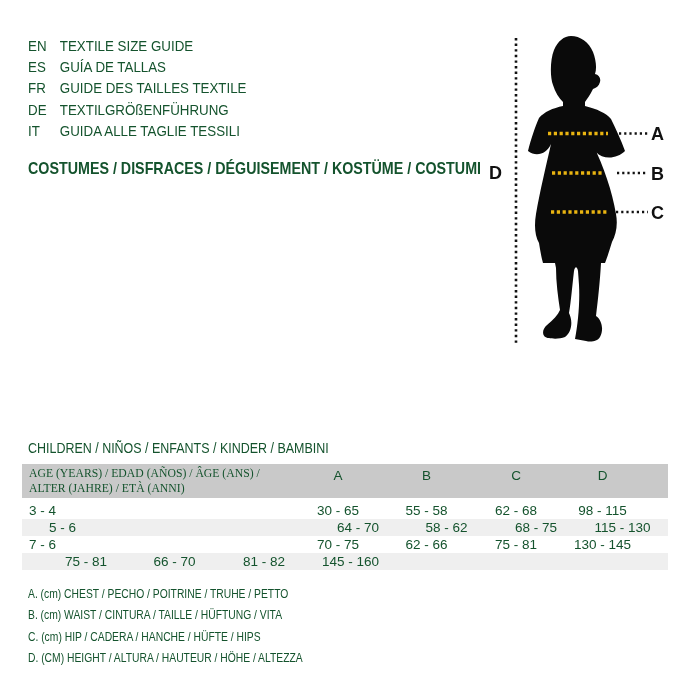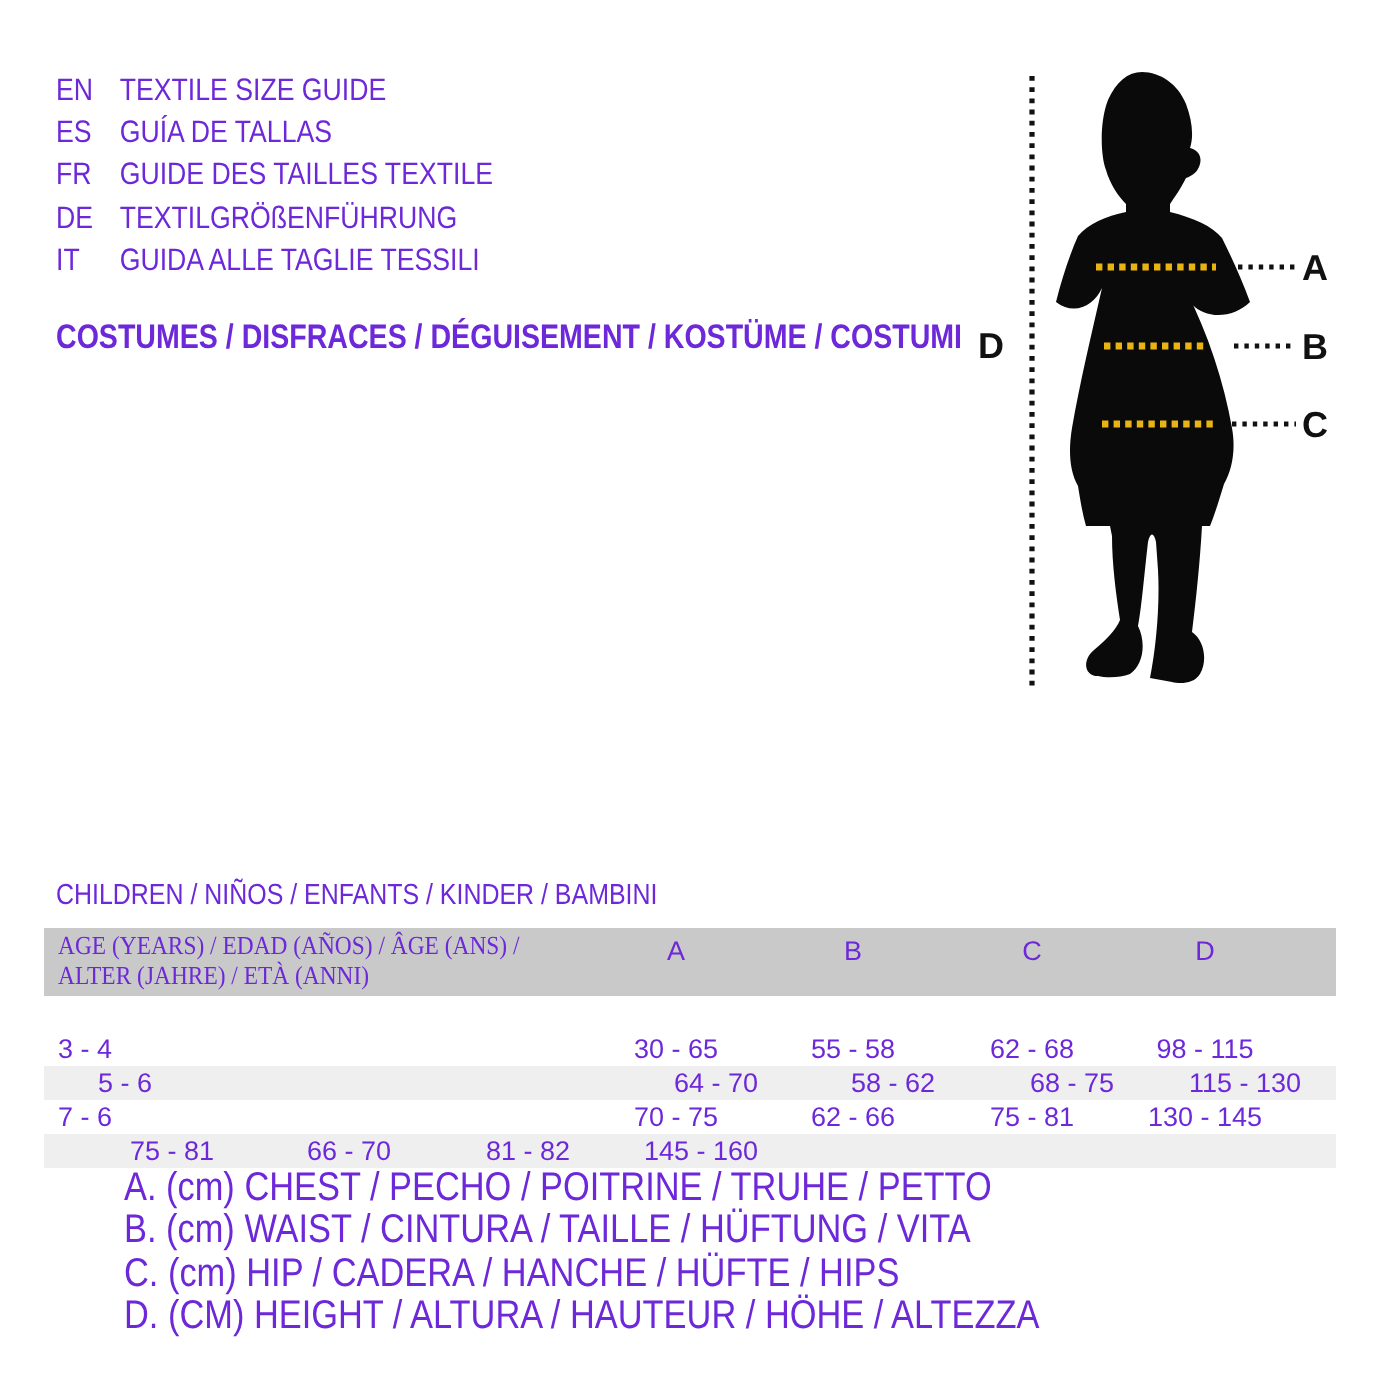--- a/index.html
+++ b/index.html
@@ -1,18 +1,18 @@
 <!DOCTYPE html>
 <html><head>
 <meta charset="utf-8">
 <style>
   html,body { margin:0; padding:0; background:#ffffff; }
   .page {
     position:relative; width:692px; height:700px; background:#ffffff;
-    font-family:"Liberation Sans", sans-serif; color:#6d28d9; overflow:hidden;
+    font-family:"Liberation Sans", sans-serif; color:#14532d; overflow:hidden;
   }
 
   
   .lang-list { position:absolute; left:28px; top:35px; }
   .lang-row  { display:flex; height:21.3px; align-items:center; font-size:15.5px;
                transform:scaleX(0.86); transform-origin:0 50%; white-space:nowrap; }
   .lang-code { width:37px; flex:none; }
 
   
   .category-line { position:absolute; left:28px; top:159px; font-size:17px; font-weight:bold;
@@ -30,27 +30,27 @@
   
   .size-table { position:absolute; left:22px; top:464px; width:646px; font-size:13.5px; }
   .thead { display:flex; background:#c9c9c9; padding:2px 0 3px 0; }
   .th-age { width:272px; flex:none; padding-left:7px; box-sizing:border-box; font-size:13px; line-height:14.5px;font-family:Liberation Serif, serif; }
   .th-age div { transform:scaleX(0.9); transform-origin:0 0; white-space:nowrap; }
   .col-a { width:88px;  flex:none; text-align:center; }
   .col-b { width:89px;  flex:none; text-align:center; }
   .col-c { width:90px;  flex:none; text-align:center; }
   .col-d { width:107px; flex:none; text-align:center; padding-right:24px; box-sizing:border-box; }
   .th-letter { padding-top:2px; }
-  .tbody { margin-top:18px; }
+  .tbody { margin-top:4px; }
   .trow { display:flex; align-items:center; height:17px; }
   .trow.striped { background:#efefef;padding-left:20px; }
   .td-age { width:272px; flex:none; padding-left:7px; box-sizing:border-box; }
 
   
-  .legend { position:absolute; left:28px; top:584px; font-size:20px; line-height:21.4px;margin-left:34px; }
+  .legend { position:absolute; left:28px; top:584px; font-size:12px; line-height:21.4px; }
   .legend-line { transform:scaleX(0.86); transform-origin:0 50%; white-space:nowrap; }
 </style>
 </head>
 <body>
 
 <div class="page">
 
   <div class="lang-list">
     <div class="lang-row">
       <span class="lang-code">EN</span>

